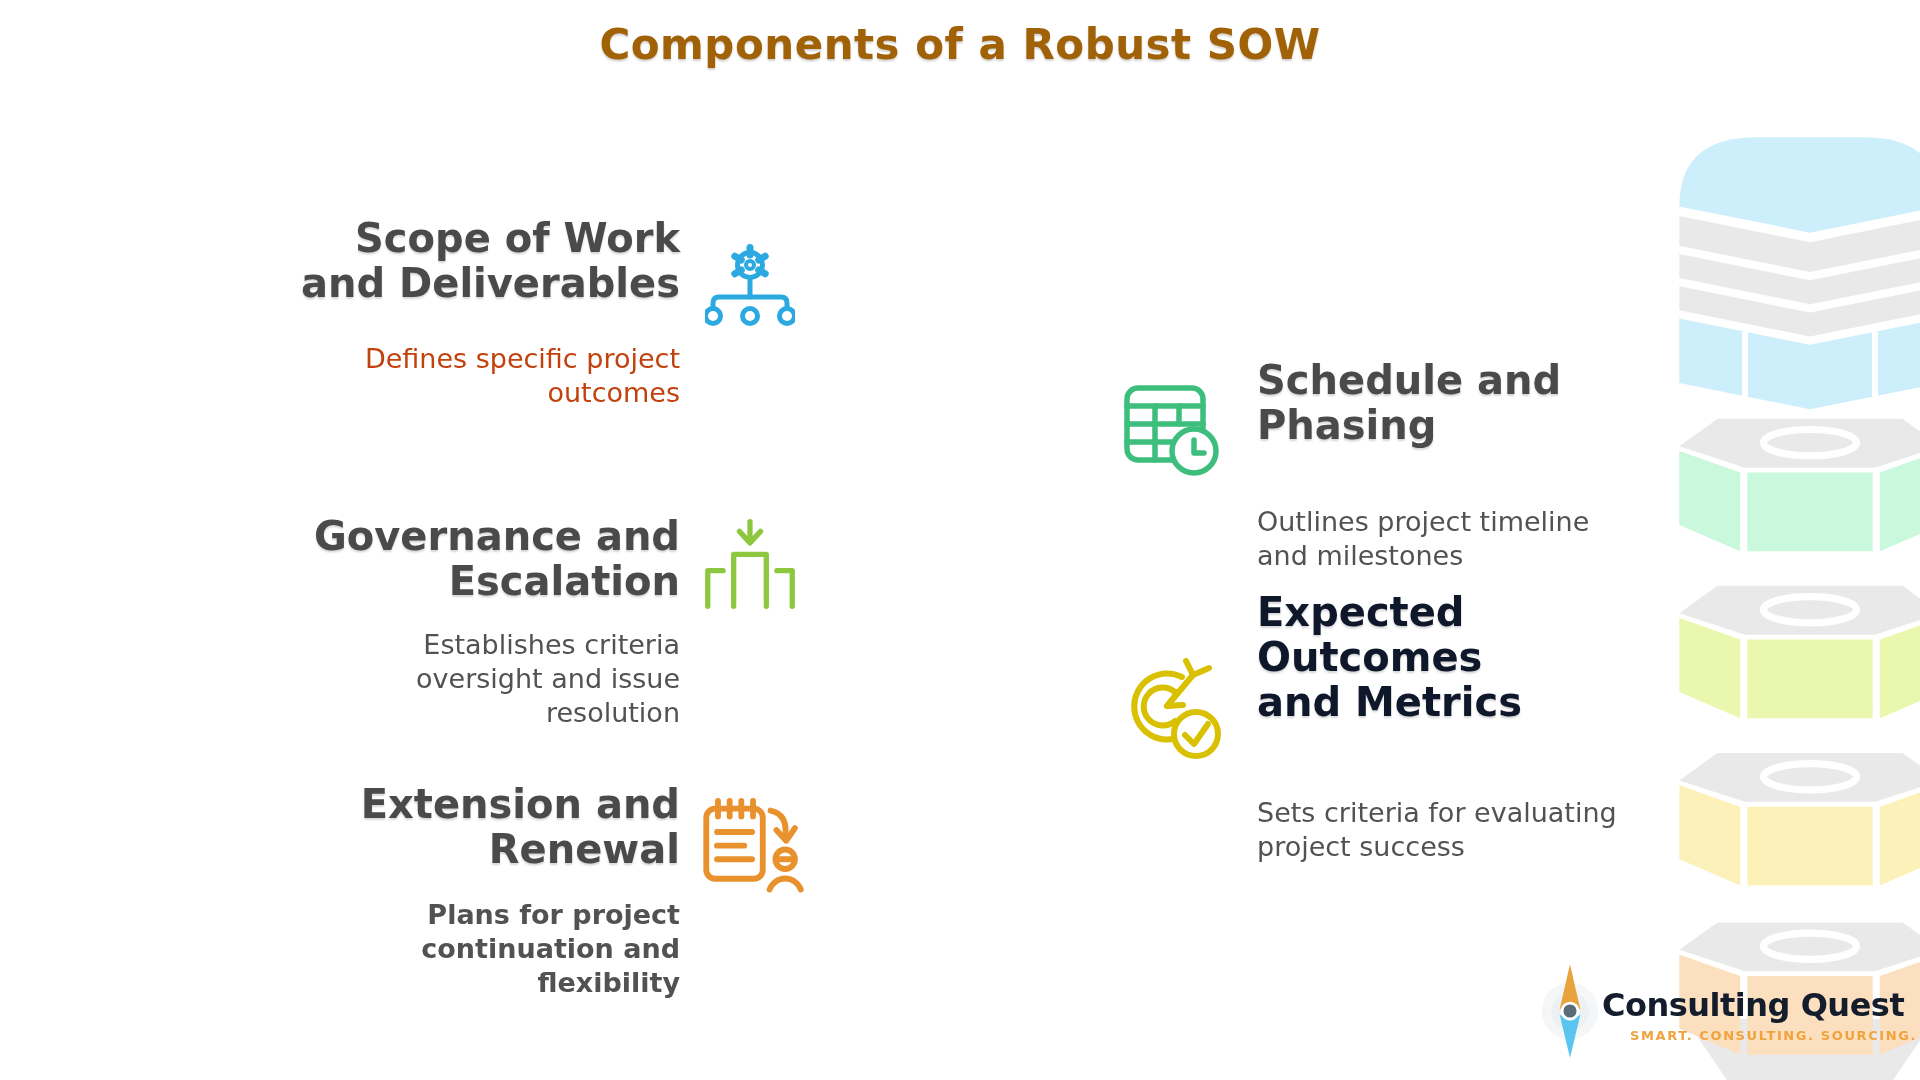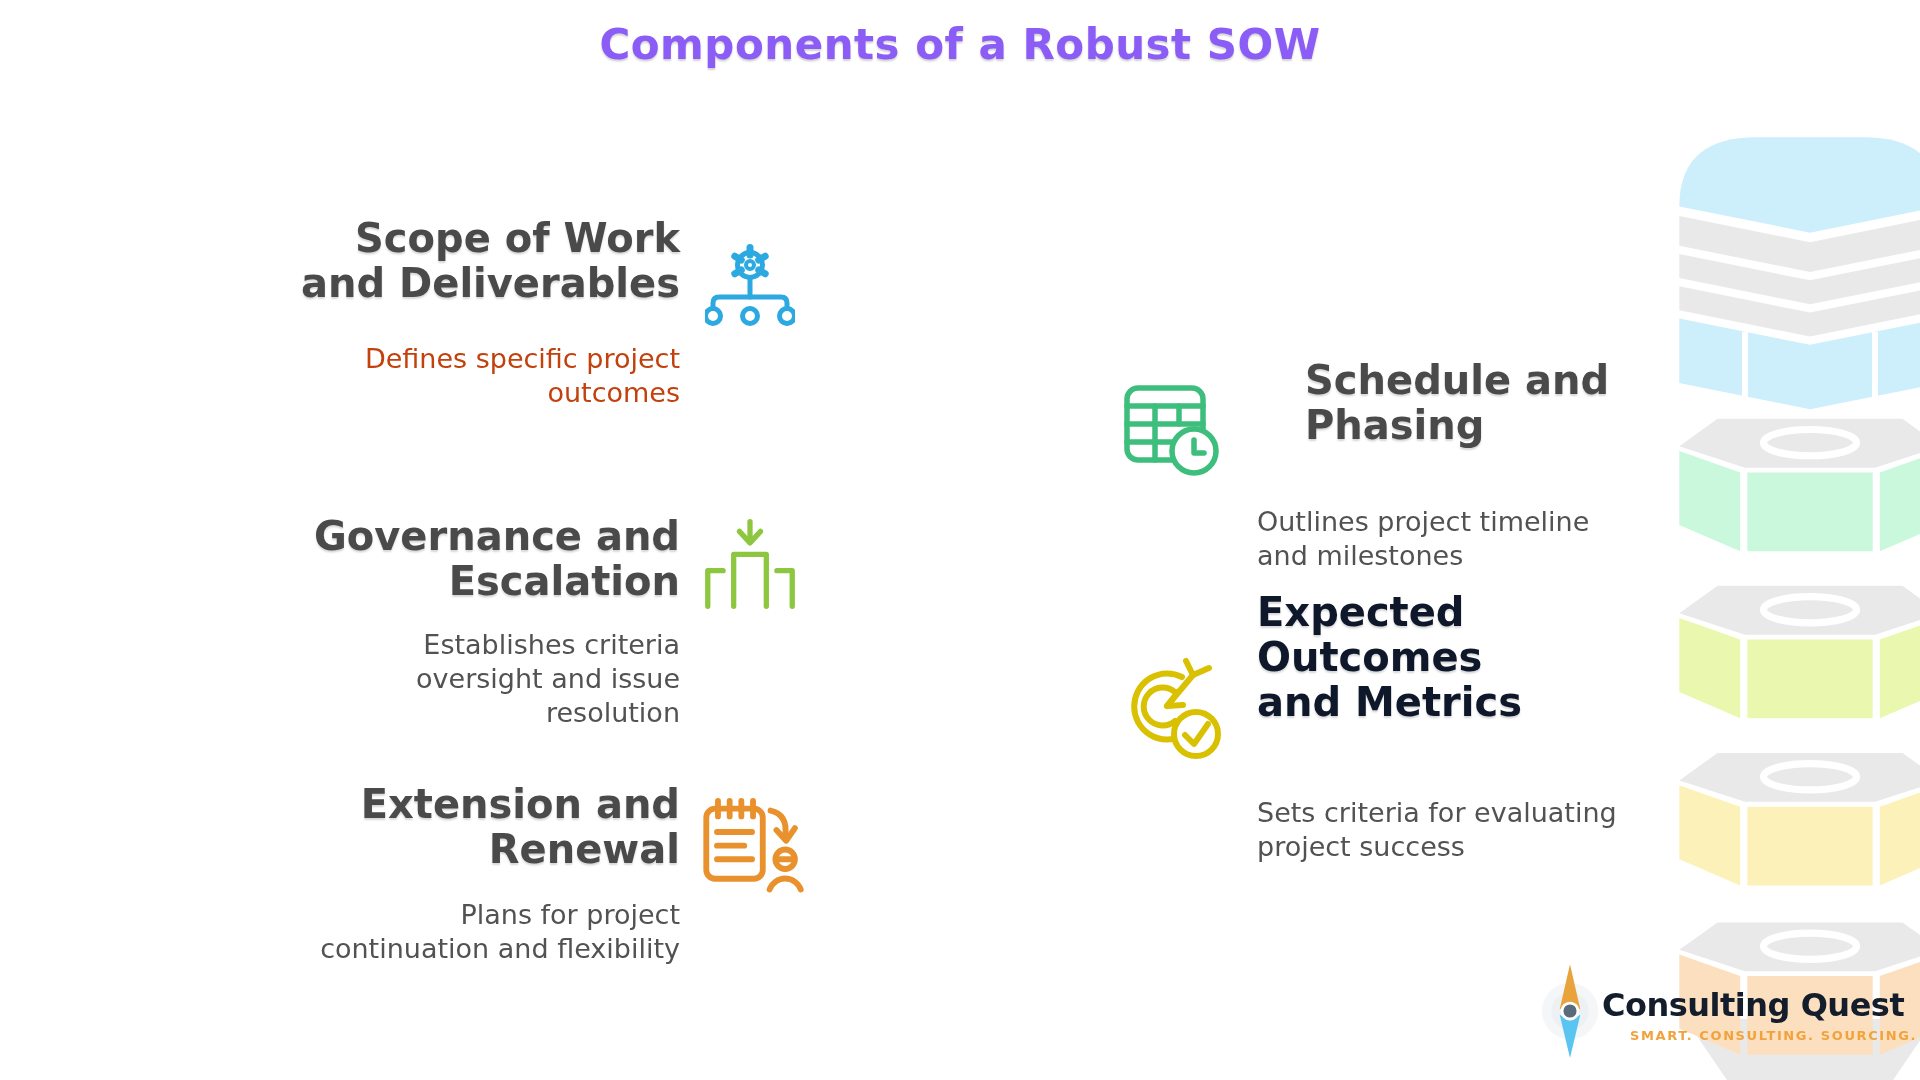--- a/index.html
+++ b/index.html
@@ -51,21 +51,21 @@
     font-size:32px;font-weight:bold;letter-spacing:-0.5px;
   }
   .logo-tagline{
     left:1630px;top:1028px;width:300px;
     font-size:13px;font-weight:bold;letter-spacing:1.6px;
   }
 </style>
 </head>
 <body style="background: rgb(255, 255, 255);">
 
-<div class="abs title" style="color: #8b5cf6;">Components of a Robust SOW</div>
+<div class="abs title" style="color: #a16207;">Components of a Robust SOW</div>
 
 <svg class="abs stack stack-svg" viewBox="0 0 225 905">
 
   <g>
     <g style="color: rgb(205, 238, 251);">
       <path fill="currentColor" d="M3,64 C3,22 28,6 68,6 L157,6 C197,6 222,22 222,64 L112.5,86 Z"></path>
     </g>
     <g fill="currentColor" style="color: rgb(233, 233, 233);">
       <path d="M3,72 L112.5,94 L222,72 L222,97 L112.5,119 L3,97 Z"></path>
       <path d="M3,104 L112.5,126 L222,104 L222,124 L112.5,146 L3,124 Z"></path>
@@ -162,37 +162,37 @@
       <path d="M50,6 L50,26"></path>
       <path d="M39,16 L50,28 L61,16"></path>
       <path d="M33,94 L33,40 L67,40 L67,94"></path>
       <path d="M6,94 L6,57 L22,57"></path>
       <path d="M94,94 L94,57 L78,57"></path>
     </g>
   </svg>
 </div>
 
 <div class="abs left-col heading h-l3" style="color: rgb(74, 74, 74);">Extension and Renewal</div>
-<div class="abs left-col desc d-l3" style="color: rgb(82, 82, 82);">Plans for project continuation and flexibility</div>
+<div class="abs left-col desc d-l3" style="color: rgb(82, 82, 82); font-weight: bold;">Plans for project continuation and flexibility</div>
 <div class="abs icon i-l3" style="color: rgb(232, 145, 45);">
   <svg viewBox="0 0 110 115">
     <g stroke="currentColor" fill="none" stroke-width="6" stroke-linecap="round" stroke-linejoin="round">
       <rect x="6" y="14" width="58" height="72" rx="9"></rect>
       <path d="M18,6 L18,22 M30,6 L30,22 M42,6 L42,22 M54,6 L54,22"></path>
       <path d="M17,38 L53,38 M17,52 L45,52 M17,66 L53,66"></path>
       <path d="M72,16 Q90,20 87,42"></path>
       <path d="M78,36 L88,47 L97,34"></path>
       <circle cx="87" cy="66" r="10"></circle>
       <path d="M78,66 L96,66"></path>
       <path d="M71,97 A17,17 0 0 1 103,97"></path>
     </g>
   </svg>
 </div>
 
-<div class="abs right-col heading h-r1" style="color: rgb(74, 74, 74); margin-left: 48px;">Schedule and Phasing</div>
+<div class="abs right-col heading h-r1" style="color: rgb(74, 74, 74);">Schedule and Phasing</div>
 <div class="abs right-col desc d-r1" style="color: rgb(82, 82, 82);">Outlines project timeline and milestones</div>
 <div class="abs icon i-r1" style="color: rgb(61, 190, 124);">
   <svg viewBox="0 0 100 100">
     <g stroke="currentColor" fill="none" stroke-width="5.5" stroke-linecap="round" stroke-linejoin="round">
       <rect x="5" y="10" width="76" height="72" rx="11"></rect>
       <path d="M5,28 L81,28"></path>
       <path d="M33,28 L33,82"></path>
       <path d="M33,46 L81,46 M5,46 L33,46 M5,64 L33,64 M33,64 L52,64"></path>
       <path d="M57,28 L57,46"></path>
       <circle cx="72" cy="73" r="22" fill="#ffffff"></circle>

